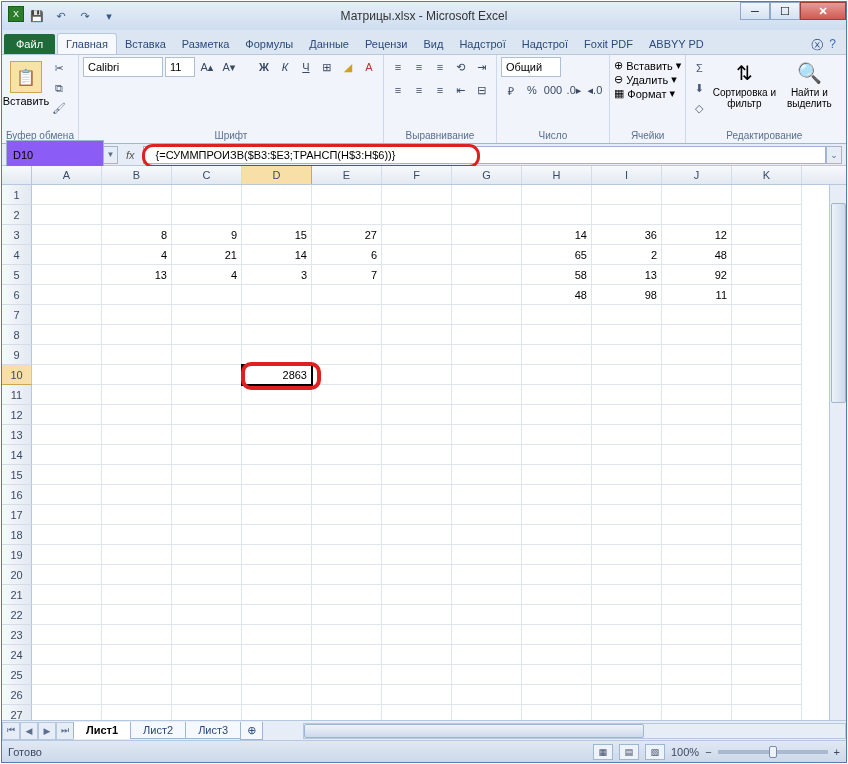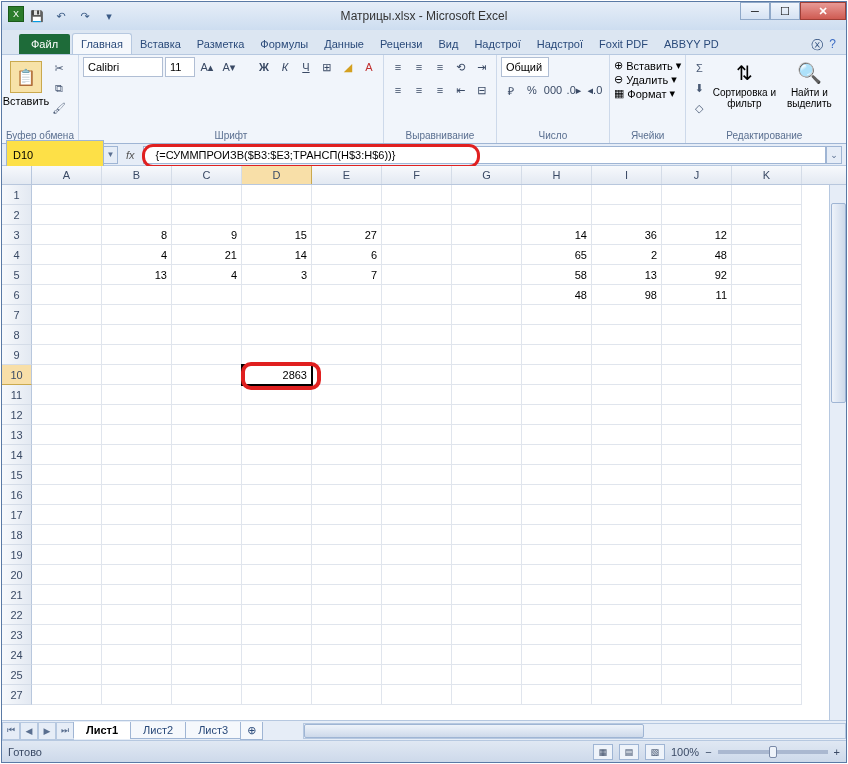--- a/index.html
+++ b/index.html
@@ -10,21 +10,21 @@
   .titlebar { height: 28px; background: linear-gradient(#e6eef8, #cdddf0); display: flex; align-items: center; position: relative; }
   .titlebar-left { display: flex; gap: 2px; padding-left: 6px; }
   .titlebar-icon { width: 16px; height: 16px; background: #2b7c2b; border: 1px solid #1a5a1a; font-size: 9px; display: flex; align-items: center; justify-content: center; color: #fff; }
   .qat-btn { width: 22px; height: 20px; display: flex; align-items: center; justify-content: center; font-size: 11px; color: #3a5a85; }
   .title-text { position: absolute; left: 0; right: 0; text-align: center; font-size: 12px; color: #333; pointer-events: none; }
   .win-controls { position: absolute; right: 0; top: 0; display: flex; }
   .win-btn { width: 30px; height: 18px; border: 1px solid #8fa8c8; background: linear-gradient(#f0f5fc,#d5e2f3); display: flex; align-items: center; justify-content: center; font-size: 11px; font-family: Arial; }
   .win-close { width: 46px; background: linear-gradient(#e89a96,#cf5b52); color: #fff; font-weight: bold; border-color: #a03e36; }
 
   
-  .ribbon-tabs { height: 24px; background: #dce6f2; display: flex; align-items: flex-end; padding-left: 17px; font-size: 11px; }
+  .ribbon-tabs { height: 24px; background: #dce6f2; display: flex; align-items: flex-end; padding-left: 2px; font-size: 11px; }
   .file-tab { background: #1e6b39; color: #fff; padding: 4px 12px; border-radius: 2px 2px 0 0; margin-right: 2px; }
   .rtab { padding: 4px 8px; color: #2a4a7a; cursor: default; }
   .rtab.active { background: #f5f8fc; border: 1px solid #b6c8e0; border-bottom: none; border-radius: 3px 3px 0 0; }
   .ribbon-help { margin-left: auto; display: flex; gap: 6px; padding-right: 10px; color: #2a4a7a; font-size: 12px; }
 
   
   .ribbon-body { height: 90px; background: #f1f5fb; border-top: 1px solid #b6c8e0; border-bottom: 1px solid #9fb5d4; display: flex; font-size: 11px; }
   .rgroup { border-right: 1px solid #cdd9ea; padding: 2px 4px 0 4px; display: flex; flex-direction: column; justify-content: space-between; }
   .rgroup-content { display: flex; gap: 4px; }
   .rgroup-label { text-align: center; font-size: 10px; color: #5a6f90; padding-bottom: 2px; }
@@ -35,21 +35,21 @@
   .font-row { display: flex; gap: 2px; align-items: center; }
   .font-sel { height: 20px; border: 1px solid #b0bed4; background: #fff; font-size: 11px; padding: 0 4px; display: flex; align-items: center; }
   .btn-row { display: flex; gap: 1px; }
   .rbtn { width: 20px; height: 20px; display: flex; align-items: center; justify-content: center; font-size: 11px; color: #3a4a65; }
   .rbtn.bold { font-weight: bold; }
   .rbtn.italic { font-style: italic; }
   .rbtn.uline { text-decoration: underline; }
 
   
   .fbar-row { height: 22px; background: #e6edf7; display: flex; align-items: center; border-bottom: 1px solid #b6c8e0; }
-  .name-box { width: 98px; height: 30px; background: #fde047; border: 1px solid #9fb5d4; margin-left: 4px; font-size: 11px; padding: 0 6px; display: flex; align-items: center; }
+  .name-box { width: 98px; height: 30px; background: #8b5cf6; border: 1px solid #9fb5d4; margin-left: 4px; font-size: 11px; padding: 0 6px; display: flex; align-items: center; }
   .name-drop { width: 14px; height: 18px; background: #e6edf7; border: 1px solid #9fb5d4; border-left: none; display: flex; align-items: center; justify-content: center; font-size: 8px; color: #5a6f90; }
   .fbar-btns { display: flex; gap: 4px; padding: 0 8px; color: #6a7a95; font-size: 11px; }
   .fx { font-style: italic; font-size: 11px; color: #555; }
   .fbar { flex: 1; height: 18px; background: #fff; border: 1px solid #9fb5d4; font-size: 11px; display: flex; align-items: center; padding: 0 12px; position: relative; }
   .fbar-highlight { position: absolute; left: -2px; top: -3px; height: 24px; border: 3px solid #e02020; border-radius: 11px; pointer-events: none; }
   .fbar-expand { width: 16px; height: 18px; background: #e6edf7; border: 1px solid #9fb5d4; display: flex; align-items: center; justify-content: center; font-size: 9px; color: #5a6f90; margin-right: 4px; }
 
   
   .grid-wrap { flex: 1; background: #fff; position: relative; overflow: hidden; }
   .colheads { display: flex; height: 19px; background: linear-gradient(#f7f9fc,#e3e9f2); border-bottom: 1px solid #b8c7dd; font-size: 11px; color: #3a4a65; }
@@ -174,21 +174,21 @@
           <div class="rbtn">≡</div>
           <div class="rbtn">⇤</div>
           <div class="rbtn">⊟</div>
         </div>
       </div>
       <div class="rgroup-label">Выравнивание</div>
     </div>
 
     <div class="rgroup">
       <div class="rgroup-content" style="flex-direction:column;gap:3px">
-        <div class="font-sel" style="width:48px">Общий</div>
+        <div class="font-sel" style="width:60px">Общий</div>
         <div class="btn-row">
           <div class="rbtn">₽</div>
           <div class="rbtn">%</div>
           <div class="rbtn">000</div>
           <div class="rbtn">.0▸</div>
           <div class="rbtn">◂.0</div>
         </div>
       </div>
       <div class="rgroup-label">Число</div>
     </div>
@@ -596,20 +596,34 @@
           <div class="cell"></div>
           <div class="cell"></div>
           <div class="cell"></div>
           <div class="cell"></div>
           <div class="cell"></div>
           <div class="cell"></div>
           <div class="cell"></div>
           <div class="cell"></div>
         </div>
         <div class="row">
+          <div class="rh">26</div>
+          <div class="cell"></div>
+          <div class="cell"></div>
+          <div class="cell"></div>
+          <div class="cell"></div>
+          <div class="cell"></div>
+          <div class="cell"></div>
+          <div class="cell"></div>
+          <div class="cell"></div>
+          <div class="cell"></div>
+          <div class="cell"></div>
+          <div class="cell"></div>
+        </div>
+        <div class="row">
           <div class="rh">27</div>
           <div class="cell"></div>
           <div class="cell"></div>
           <div class="cell"></div>
           <div class="cell"></div>
           <div class="cell"></div>
           <div class="cell"></div>
           <div class="cell"></div>
           <div class="cell"></div>
           <div class="cell"></div>

